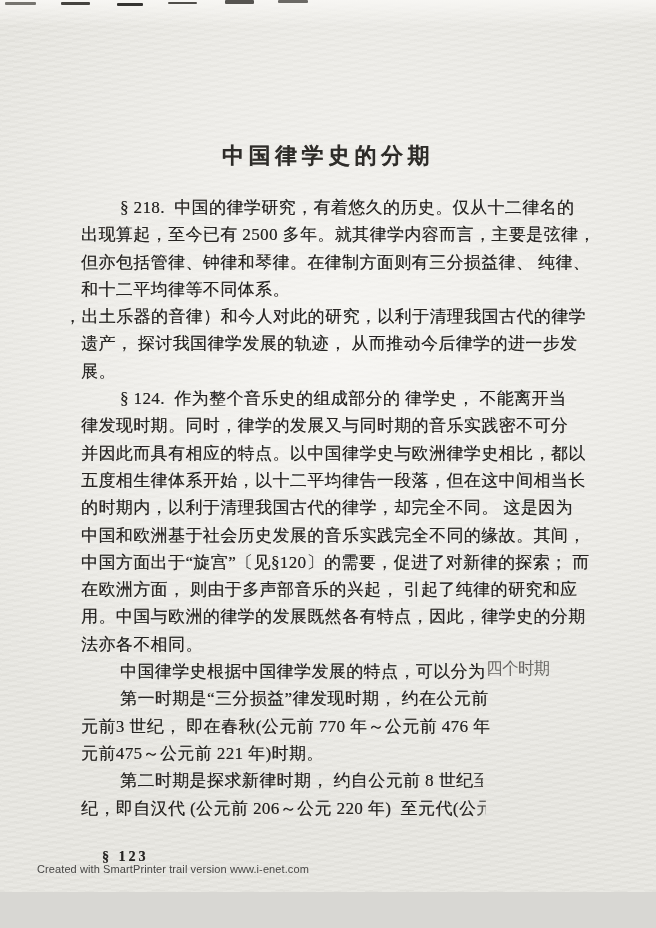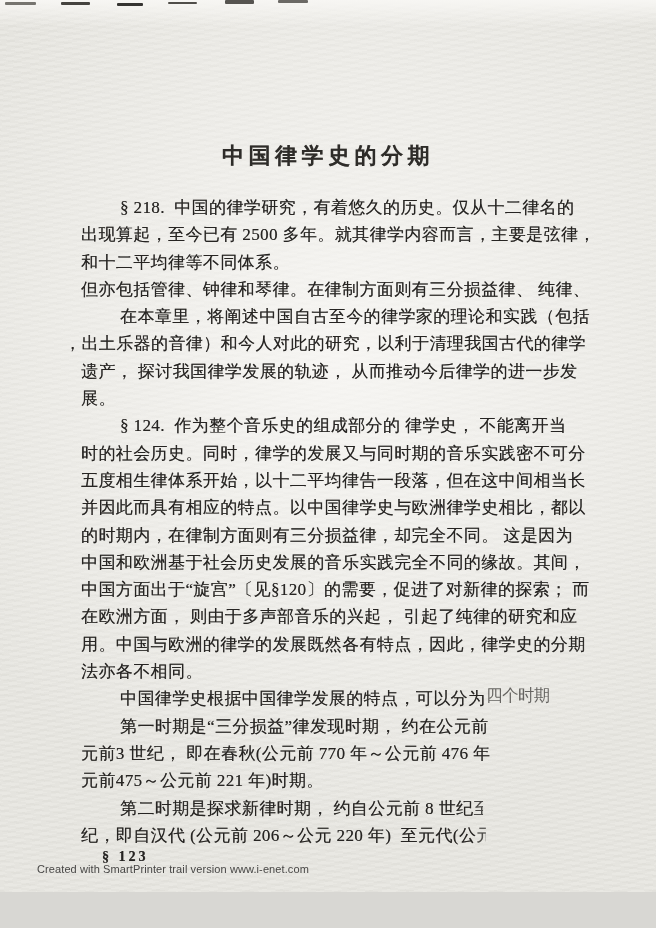--- a/index.html
+++ b/index.html
@@ -70,31 +70,30 @@
   <div class="dash" style="left:117px;top:3px;width:26px;height:3px;background:#353431;"></div>
   <div class="dash" style="left:168px;top:2px;width:29px;height:2px;background:#504e49;"></div>
   <div class="dash" style="left:225px;top:0px;width:29px;height:4px;background:#565450;"></div>
   <div class="dash" style="left:278px;top:0px;width:30px;height:3px;background:#6b6965;"></div>
 
   <h1 class="title">中国律学史的分期</h1>
 
   <div class="content" id="lines">
       <div class="line indent"><span>§ 218.  中国的律学研究，有着悠久的历史。仅从十二律名的</span></div>
       <div class="line"><span>出现算起，至今已有 2500 多年。就其律学内容而言，主要是弦律，</span></div>
+      <div class="line"><span>但亦包括管律、钟律和琴律。在律制方面则有三分损益律、 纯律、</span></div>
       <div class="line"><span>和十二平均律等不同体系。</span></div>
-      <div class="line"><span>但亦包括管律、钟律和琴律。在律制方面则有三分损益律、 纯律、</span></div>
-      <div class="line indent"><span>在本章里，将阐述中国自古至今的律学家的理论和实践（包括</span></div>
       <div class="line hang"><span>，出土乐器的音律）和今人对此的研究，以利于清理我国古代的律学</span></div>
       <div class="line"><span>遗产， 探讨我国律学发展的轨迹， 从而推动今后律学的进一步发</span></div>
       <div class="line"><span>展。</span></div>
       <div class="line indent"><span>§ 124.  作为整个音乐史的组成部分的 律学史， 不能离开当</span></div>
-      <div class="line"><span>时的社会历史。同时，律学的发展又与同时期的音乐实践密不可分</span></div>
+      <div class="line"><span>律发现时期。同时，律学的发展又与同时期的音乐实践密不可分</span></div>
+      <div class="line"><span>并因此而具有相应的特点。以中国律学史与欧洲律学史相比，都以</span></div>
       <div class="line"><span>五度相生律体系开始，以十二平均律告一段落，但在这中间相当长</span></div>
-      <div class="line"><span>并因此而具有相应的特点。以中国律学史与欧洲律学史相比，都以</span></div>
-      <div class="line"><span>的时期内，在律制方面则有三分损益律，却完全不同。 这是因为</span></div>
+      <div class="line"><span>的时期内，以利于清理我国古代的律学，却完全不同。 这是因为</span></div>
       <div class="line"><span>中国和欧洲基于社会历史发展的音乐实践完全不同的缘故。其间，</span></div>
       <div class="line"><span>中国方面出于“旋宫”〔见§120〕的需要，促进了对新律的探索； 而</span></div>
       <div class="line"><span>在欧洲方面， 则由于多声部音乐的兴起， 引起了纯律的研究和应</span></div>
       <div class="line"><span>用。中国与欧洲的律学的发展既然各有特点，因此，律学史的分期</span></div>
       <div class="line"><span>法亦各不相同。</span></div>
       <div class="line indent"><span>中国律学史根据中国律学发展的特点，可以分为</span><span class="smudged">四个时期</span></div>
       <div class="line indent"><span>第一时期是“三分损益”律发现时期， 约在公元前</span></div>
       <div class="line"><span>元前3 世纪， 即在春秋(公元前 770 年～公元前 476 年</span></div>
       <div class="line"><span>元前475～公元前 221 年)时期。</span></div>
       <div class="line indent"><span>第二时期是探求新律时期， 约自公元前 8 世纪</span><span class="clipped">至</span></div>

